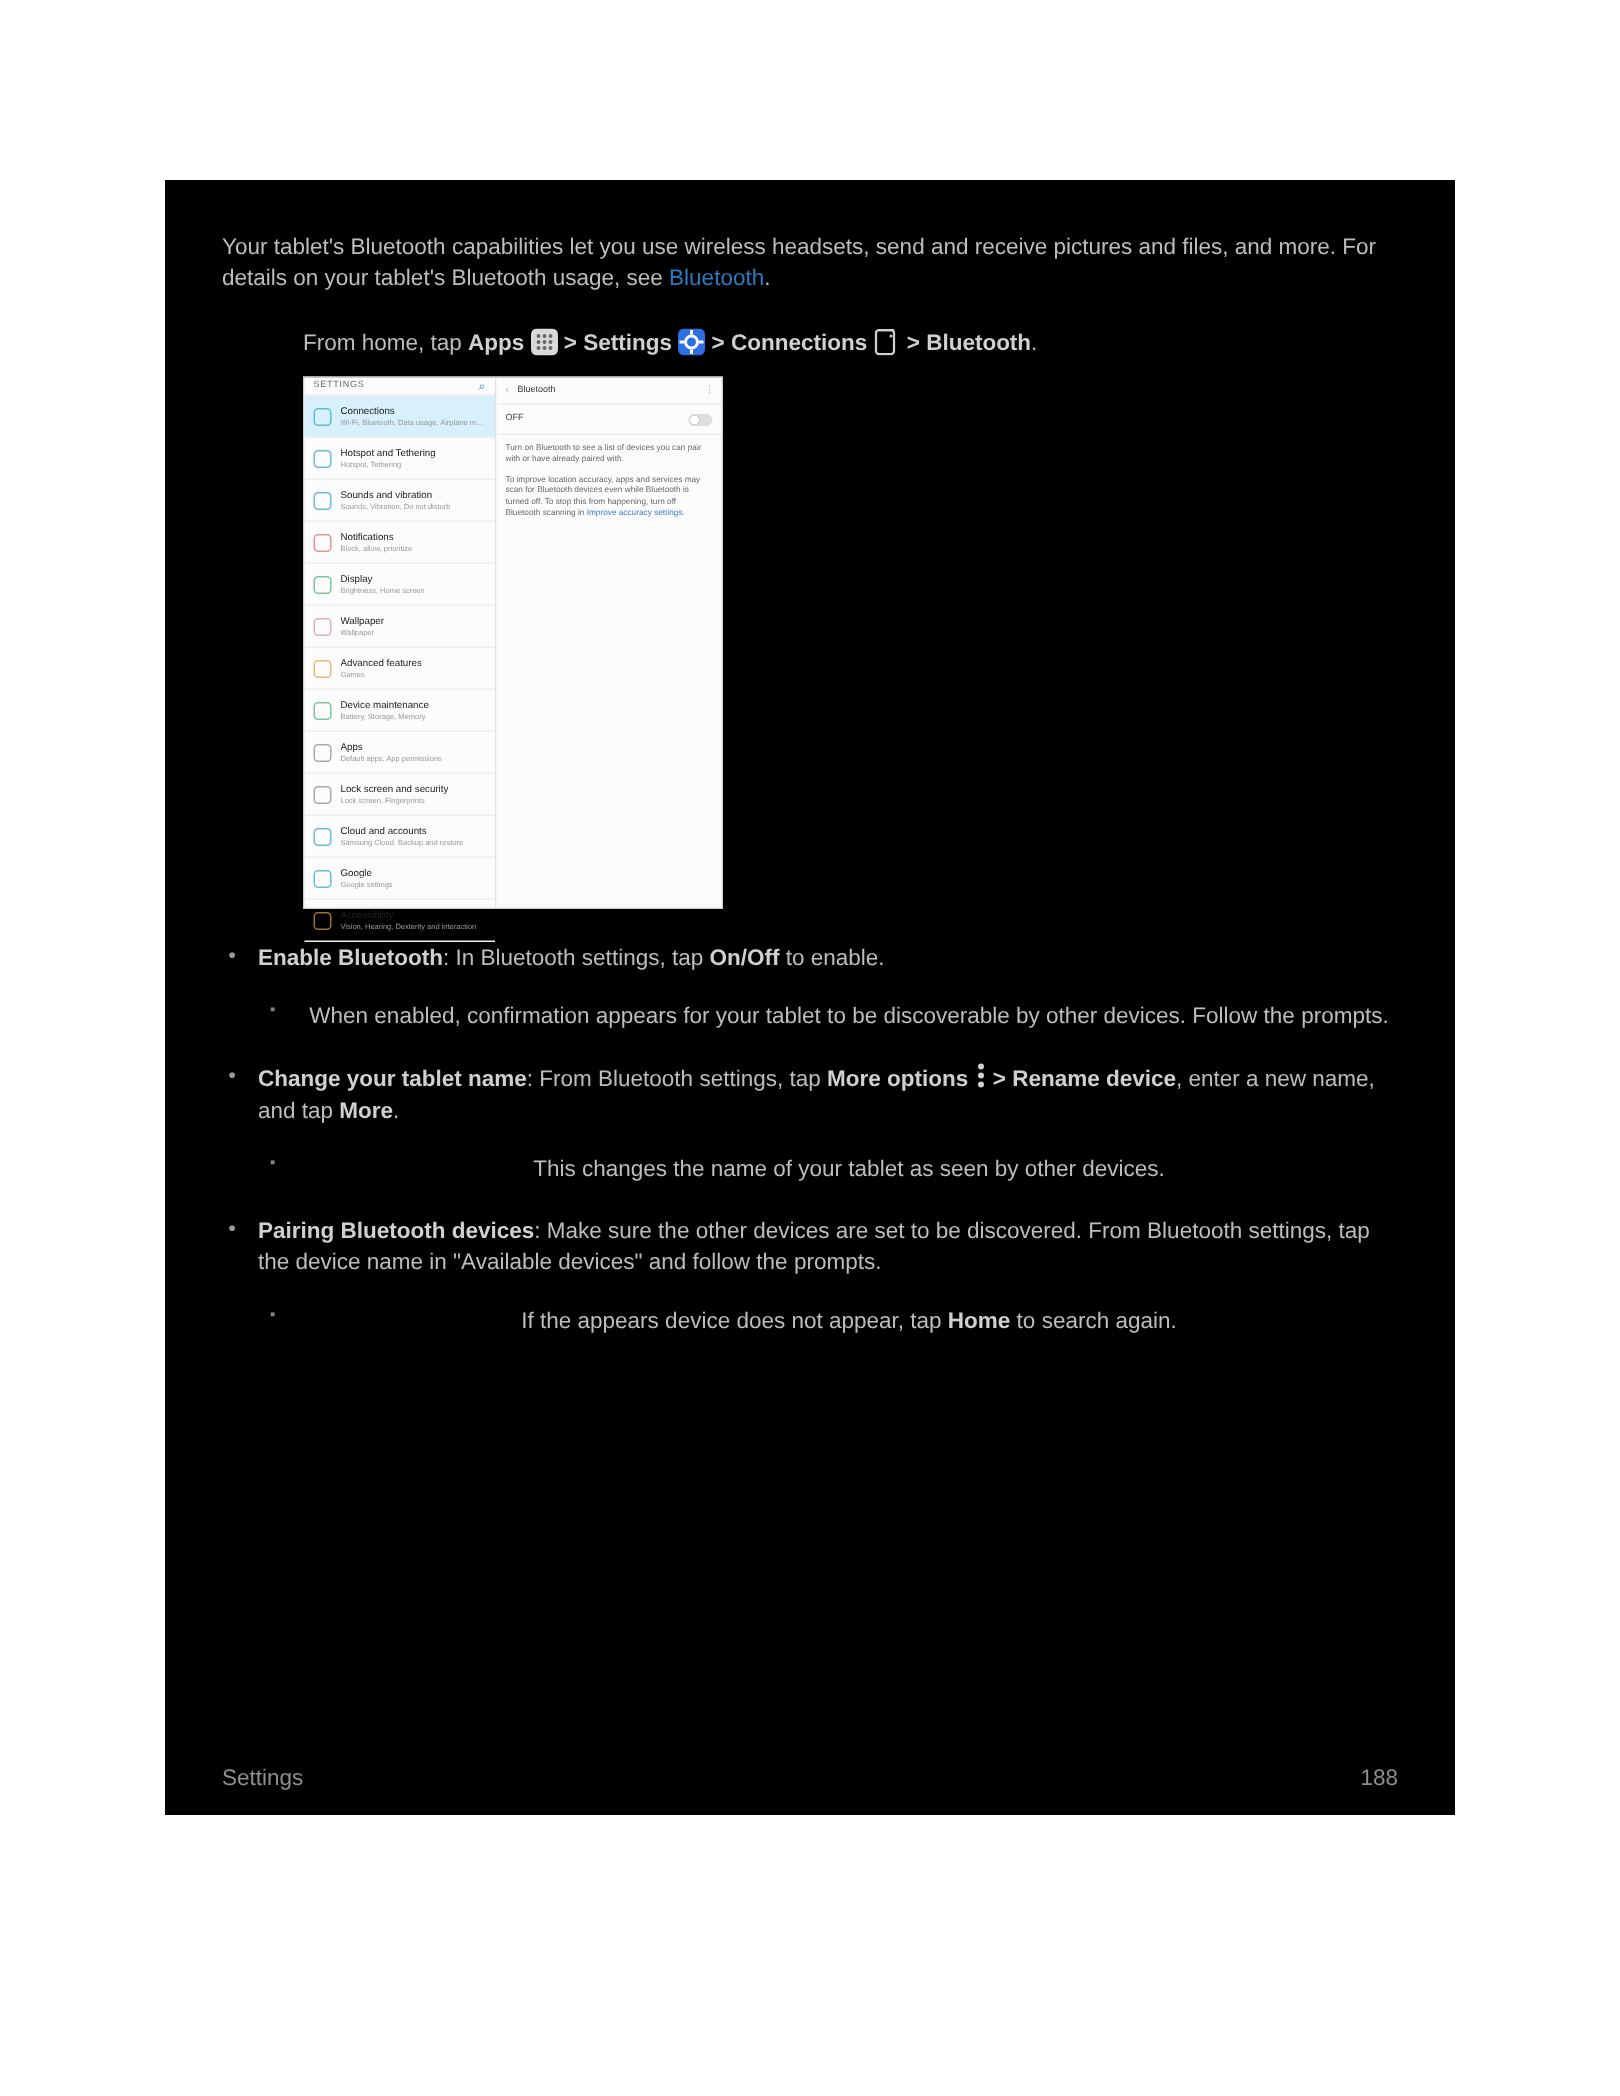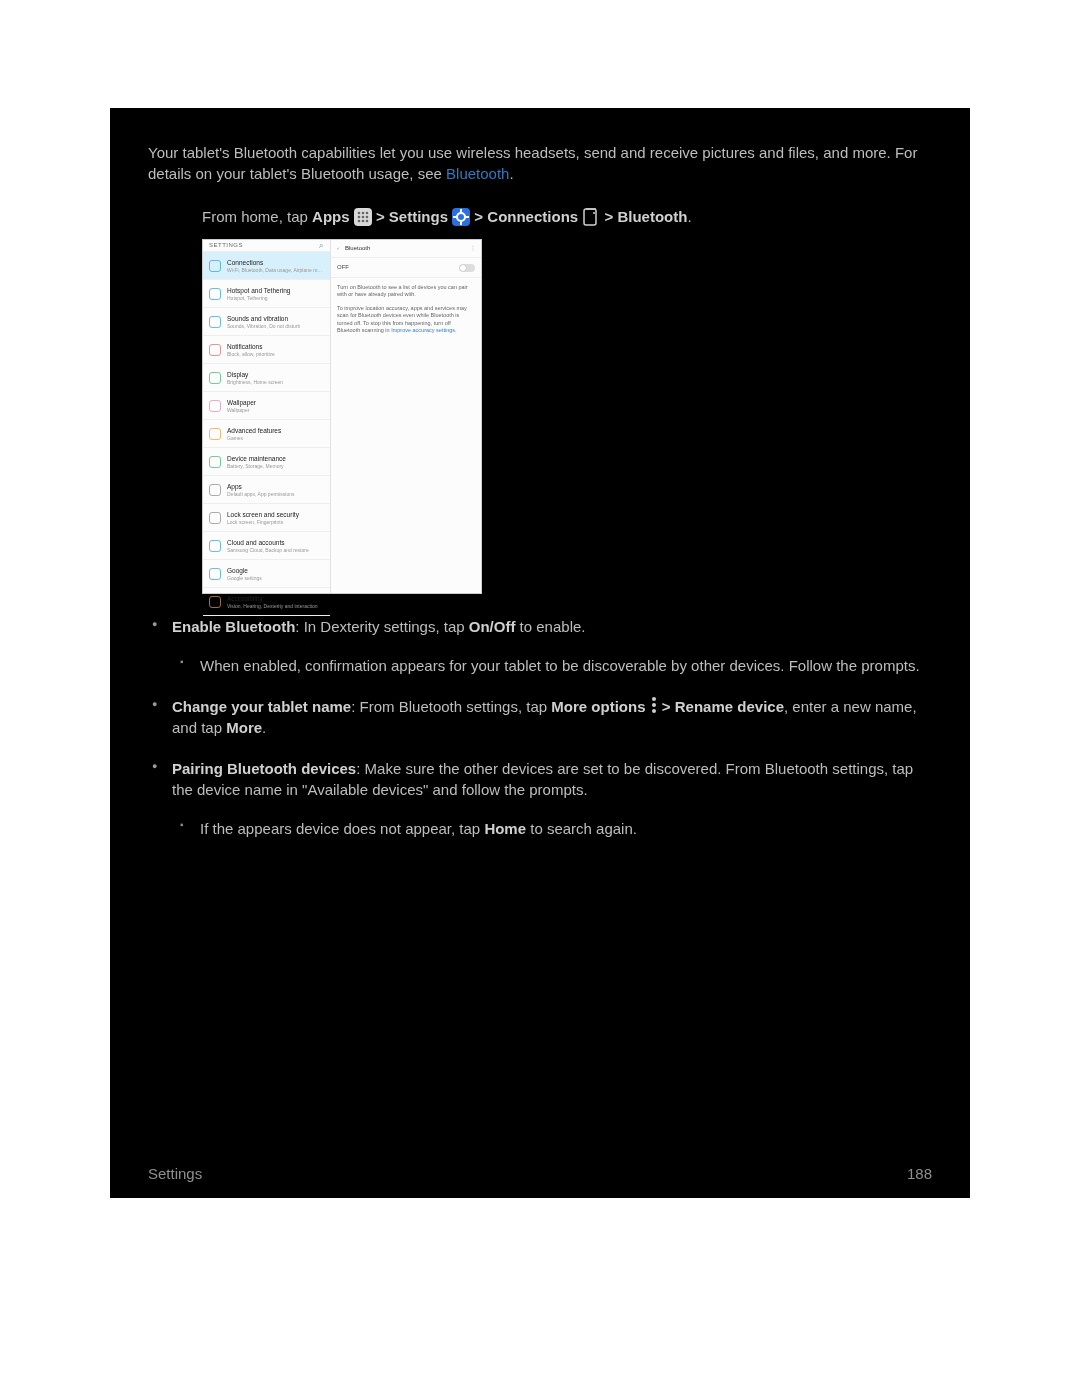--- a/index.html
+++ b/index.html
@@ -1,20 +1,20 @@
 <!DOCTYPE html>
 <html><head>
 <meta charset="utf-8">
 <style>
   * { box-sizing: border-box; margin: 0; padding: 0; }
   html, body { width: 1080px; height: 1397px; background: #fff; }
   .page {
     position: absolute;
     left: 110px;
-    top: 108px;
+    top: 120px;
     width: 860px;
     height: 1090px;
     background: #000;
     color: #bdbdbd;
     font-family: Arial, Helvetica, sans-serif;
     font-size: 15px;
     line-height: 1.4;
     padding: 34px 38px 14px 38px;
     display: flex;
     flex-direction: column;
@@ -92,21 +92,21 @@
 
   ul.l1 { list-style: none; margin-left: 54px; }
   ul.l1 > li { position: relative; padding-left: 20px; margin-bottom: 20px; }
   ul.l1 > li::before { content: "❖"; position:absolute; left:0; top:0; color:#9a9a9a; font-size: 13px; }
 
   ul.l2 { list-style: none; margin-left: 0; }
   ul.l2 > li { position: relative; padding-left: 24px; margin-bottom: 20px; }
   ul.l2 > li::before { content: "●"; position:absolute; left:4px; top:2px; color:#9a9a9a; font-size: 9px; }
 
   ul.l3 { list-style: none; margin-top: 18px; }
-  ul.l3 > li { position: relative; padding-left: 28px; margin-bottom: 20px; }
+  ul.l3 > li { position: relative; padding-left: 28px; margin-bottom: 20px; text-align: center; }
   ul.l3 > li::before { content: "▪"; position:absolute; left:8px; top:0; color:#888; font-size: 10px; }
 
   .spacer { flex: 1; }
   .footer {
     display:flex; justify-content:space-between;
     color:#8f8f8f; font-size:15px; padding-top:6px;
   }
 
   .more-options-icon {
     display:inline-block; vertical-align:-2px;
@@ -285,29 +285,32 @@
         <div>
           <span>To improve location accuracy, apps and services may scan for Bluetooth devices even while Bluetooth is turned off. To stop this from happening, turn off Bluetooth scanning in </span><a href="#">Improve accuracy settings</a><span>.</span>
         </div>
       </div>
     </div>
   </div>
 
 
   <ul class="l2">
     <li>
-      <span class="bold">Enable Bluetooth</span><span>: In Dexterity settings, tap </span><span class="bold">On/Off</span><span> to enable.</span>
+      <span class="bold">Enable Bluetooth</span><span>: In Bluetooth settings, tap </span><span class="bold">On/Off</span><span> to enable.</span>
       <ul class="l3">
         <li>When enabled, confirmation appears for your tablet to be discoverable by other devices. Follow the prompts.</li>
       </ul>
     </li>
     <li>
       <span class="bold">Change your tablet name</span><span>: From Bluetooth settings, tap </span><span class="bold">More options</span>
       <span class="more-options-icon"><span></span><span></span><span></span></span>
       <span class="bold"> &gt; </span><span class="bold">Rename device</span><span>, enter a new name, and tap </span><span class="bold">More</span><span>.</span>
+      <ul class="l3">
+        <li>This changes the name of your tablet as seen by other devices.</li>
+      </ul>
     </li>
     <li>
       <span class="bold">Pairing Bluetooth devices</span><span>: Make sure the other devices are set to be discovered. From Bluetooth settings, tap the device name in "Available devices" and follow the prompts.</span>
       <ul class="l3">
         <li>
           <span>If the appears device does not appear, tap </span><span class="bold">Home</span><span> to search again.</span>
         </li>
       </ul>
     </li>
   </ul>

